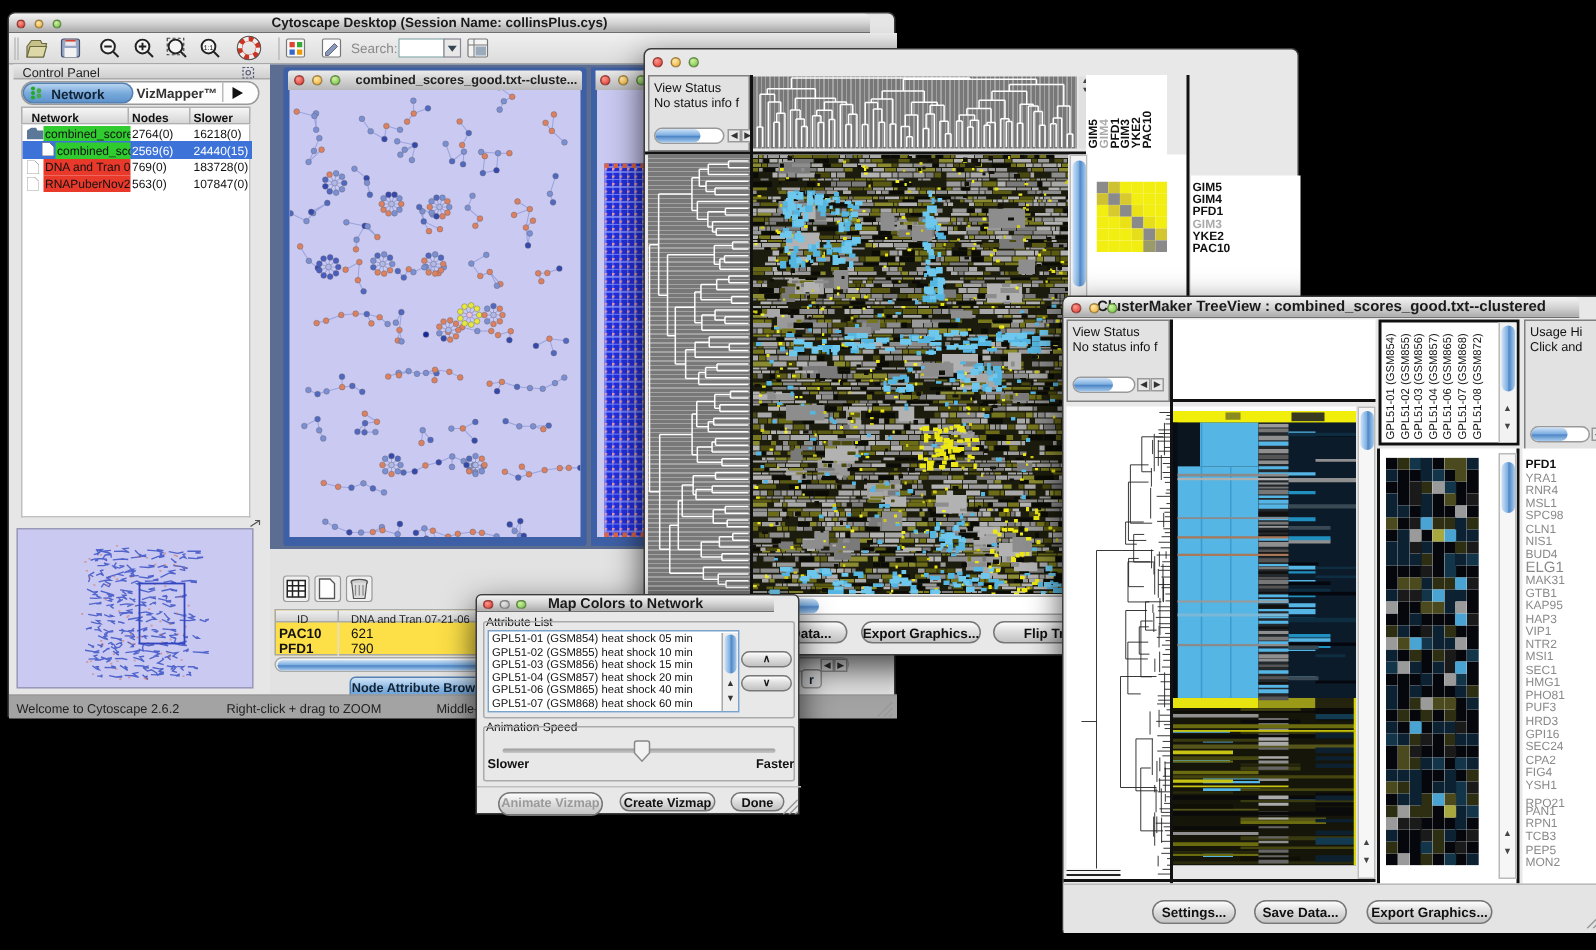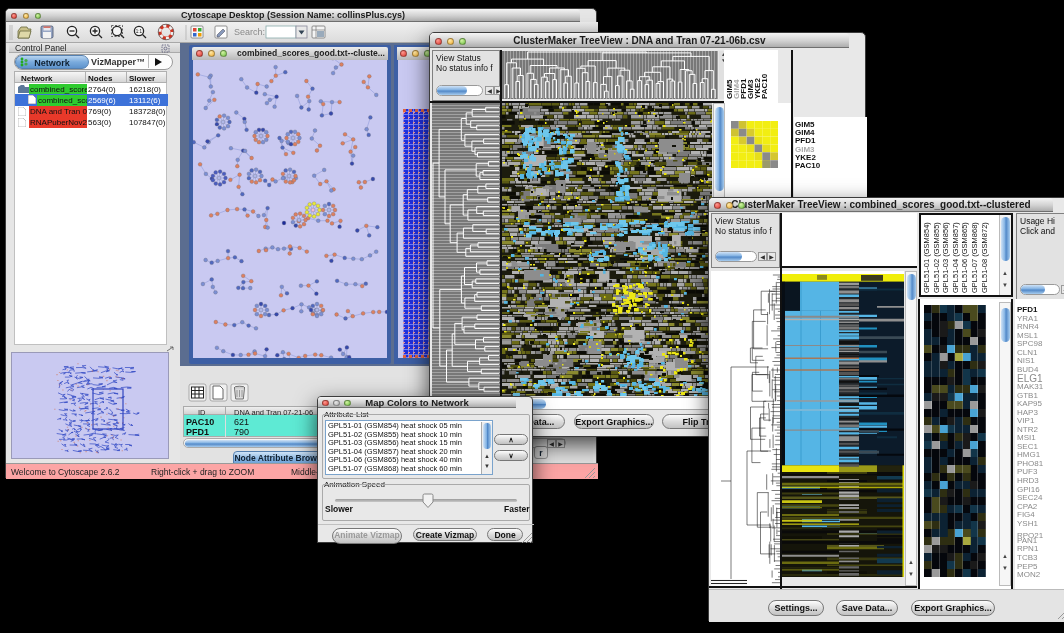--- a/index.html
+++ b/index.html
@@ -104,21 +104,21 @@
         <span class="abs" style="left:73px;top:1.5px">2764(0)</span>
         <span class="abs" style="left:114px;top:1.5px">16218(0)</span>
       </div>
       <div class="abs" style="left:0;top:11.3px;width:153px;height:11.3px;background:#3d72d9;color:#fff">
         <svg class="abs" style="left:13px;top:1px" width="8" height="9">
           <path d="M0 0h5l3 3v6H0z" fill="#fff" stroke="#667" stroke-width="0.6"></path>
         </svg>
         <i class="abs" style="left:22px;top:0.5px;width:50px;height:11px;background:#2fcb2f"></i>
         <span class="abs" style="left:23px;top:1.5px;width:49px;overflow:hidden;white-space:nowrap;color:#111">combined_sco</span>
         <span class="abs" style="left:73px;top:1.5px">2569(6)</span>
-        <span class="abs" style="left:114px;top:1.5px">13112(6)</span>
+        <span class="abs" style="left:114px;top:1.5px">24440(15)</span>
       </div>
       <div class="abs" style="left:0;top:22.6px;width:153px;height:11.3px">
         <svg class="abs" style="left:3px;top:1px" width="8" height="9">
           <path d="M0 0h5l3 3v6H0z" fill="#fff" stroke="#999" stroke-width="0.6"></path>
         </svg>
         <i class="abs" style="left:14px;top:0.5px;width:58px;height:11px;background:#e8392a"></i>
         <span class="abs" style="left:15px;top:1.5px;width:57px;overflow:hidden;white-space:nowrap">DNA and Tran 07</span>
         <span class="abs" style="left:73px;top:1.5px">769(0)</span>
         <span class="abs" style="left:114px;top:1.5px">183728(0)</span>
       </div>
@@ -501,49 +501,48 @@
 <rect x="3" y="2" width="17" height="17" rx="2" fill="#f0f0f0" stroke="#999" stroke-width="0.8"></rect>
 <rect x="5.5" y="5" width="12" height="11" fill="#fff" stroke="#222" stroke-width="1"></rect>
 <path d="M5.5 8.5h12M5.5 12h12M9 5v11M13 5v11" stroke="#222" stroke-width="1"></path>
 <rect x="24" y="2" width="17" height="17" rx="2" fill="#f0f0f0" stroke="#999" stroke-width="0.8"></rect>
 <path d="M27 4h7l3 3v10h-10z" fill="#fff" stroke="#555" stroke-width="0.9"></path>
 <rect x="45" y="2" width="17" height="17" rx="2" fill="#f0f0f0" stroke="#999" stroke-width="0.8"></rect>
 <ellipse cx="53.5" cy="6" rx="5.5" ry="1.8" fill="#ccc" stroke="#555" stroke-width="0.8"></ellipse>
 <path d="M48.5 6.5l1.2 10.5h7.6l1.2-10.5" fill="#ddd" stroke="#555" stroke-width="0.8"></path>
 <path d="M51 8v7M53.5 8v7M56 8v7" stroke="#888" stroke-width="0.8"></path>
 </svg>
-    <div class="abs" style="left:177px;top:397px;width:208px;height:31px;background:#5eead4;border:1px solid #aaa">
+    <div class="abs" style="left:177px;top:397px;width:208px;height:31px;background:#fde047;border:1px solid #aaa">
       <div class="abs" style="left:0;top:0;width:206px;height:8px;background:linear-gradient(180deg,#efefef,#d2d2d2);border-bottom:1px solid #aaa;font-size:7.5px;color:#222">
         <span class="abs" style="left:14px;top:0.5px">ID</span>
         <span class="abs" style="left:50px;top:0.5px">DNA and Tran 07-21-06</span>
         <i class="abs" style="left:41px;top:0;width:1px;height:8px;background:#aaa"></i>
       </div>
       <div class="abs" style="left:2px;top:10px;font-size:9px;font-weight:bold;color:#111">PAC10</div>
       <div class="abs" style="left:50px;top:10px;font-size:9px;color:#111">621</div>
       <div class="abs" style="left:2px;top:20px;font-size:9px;font-weight:bold;color:#111">PFD1</div>
       <div class="abs" style="left:50px;top:20px;font-size:9px;color:#111">790</div>
       <i class="abs" style="left:41px;top:8px;width:1px;height:23px;background:#ddd"></i>
     </div>
     <div class="abs" style="left:177px;top:429px;width:383px;height:10px;background:#f6f6f6;border:1px solid #aaa;border-radius:5px"></div>
     <div class="hth" style="left:179px;top:430.5px;width:175px;height:7px"></div>
     <div class="arrbox" style="left:541px;top:430px">◀</div>
     <div class="arrbox" style="left:550px;top:430px">▶</div>
     <div class="abs" style="left:227px;top:442px;width:90px;height:13px;border-radius:4px 4px 0 0;background:linear-gradient(180deg,#cfe4f8,#8cb8e4 60%,#6fa3d8);border:1px solid #5580b0;font-size:8.5px;font-weight:bold;color:#123;text-align:center;line-height:12px;overflow:hidden;white-space:nowrap">Node Attribute Brows</div>
     <div class="abs" style="left:528px;top:437px;width:14px;height:13px;border:1px solid #999;border-radius:3px;background:linear-gradient(180deg,#fafafa,#ddd);font-size:8.5px;font-weight:bold;color:#123;text-align:center;line-height:12px">r</div>
-    <div class="abs" style="left:0;top:454px;width:592px;height:16px;background:#fca5a5;border-top:1px solid #9a9a9a;font-size:8.5px;color:#222;line-height:16px">
+    <div class="abs" style="left:0;top:454px;width:592px;height:16px;background:#a3a3a3;border-top:1px solid #9a9a9a;font-size:8.5px;color:#222;line-height:16px">
       <span class="abs" style="left:5px">Welcome to Cytoscape 2.6.2</span>
       <span class="abs" style="left:145px">Right-click + drag  to  ZOOM</span>
       <span class="abs" style="left:285px">Middle-click + drag to PAN</span>
     </div>
     <svg class="abs" style="left:578px;top:458px" width="12" height="11">
       <path d="M11 1L1 11M11 5L5 11M11 9l-2 2" stroke="#999" stroke-width="1"></path>
     </svg>
   </div>
 <div class="win" style="left:429px;top:32px;width:437px;height:405px">
-    <div class="tbar" style="height:15px;font-size:10px;line-height:15px">ClusterMaker TreeView : DNA and Tran 07-21-06b.csv</div>
     <div class="lights">
       <i style="left:5px;top:4.5px;width:7px;height:7px;background:radial-gradient(circle at 35% 30%,#ff9890,#dd3b30)"></i>
       <i style="left:17px;top:4.5px;width:7px;height:7px;background:radial-gradient(circle at 35% 30%,#ffe9a8,#efad33)"></i>
       <i style="left:29px;top:4.5px;width:7px;height:7px;background:radial-gradient(circle at 35% 30%,#d2f2a2,#6fc143)"></i>
     </div>
     <div class="statusbox" style="left:2px;top:17px;width:68px;height:51px;font-size:8.5px">
       <div style="padding:2px 0 0 3px">View Status</div>
       <div style="padding:0 0 0 3px">No status info f</div>
       <div class="mini-sb" style="left:3px;top:34px;width:47px;height:11px"></div>
       <div class="mini-th" style="left:4px;top:35px;width:30px;height:9px"></div>

